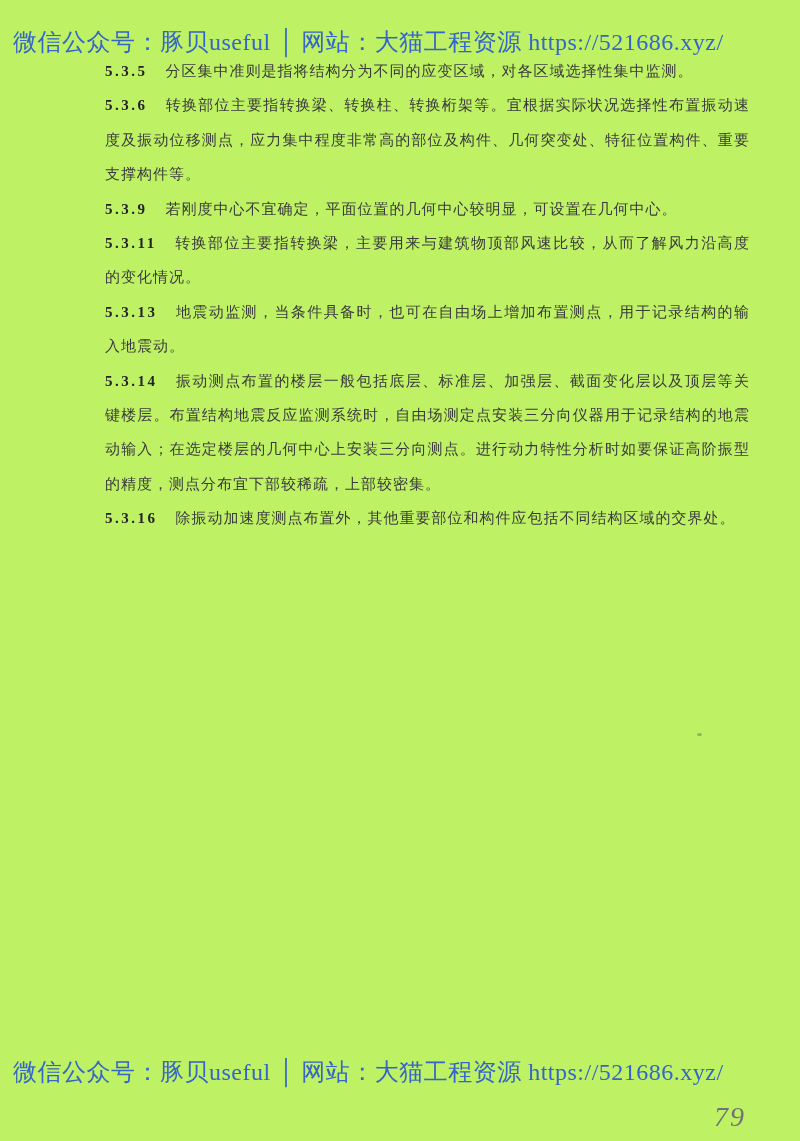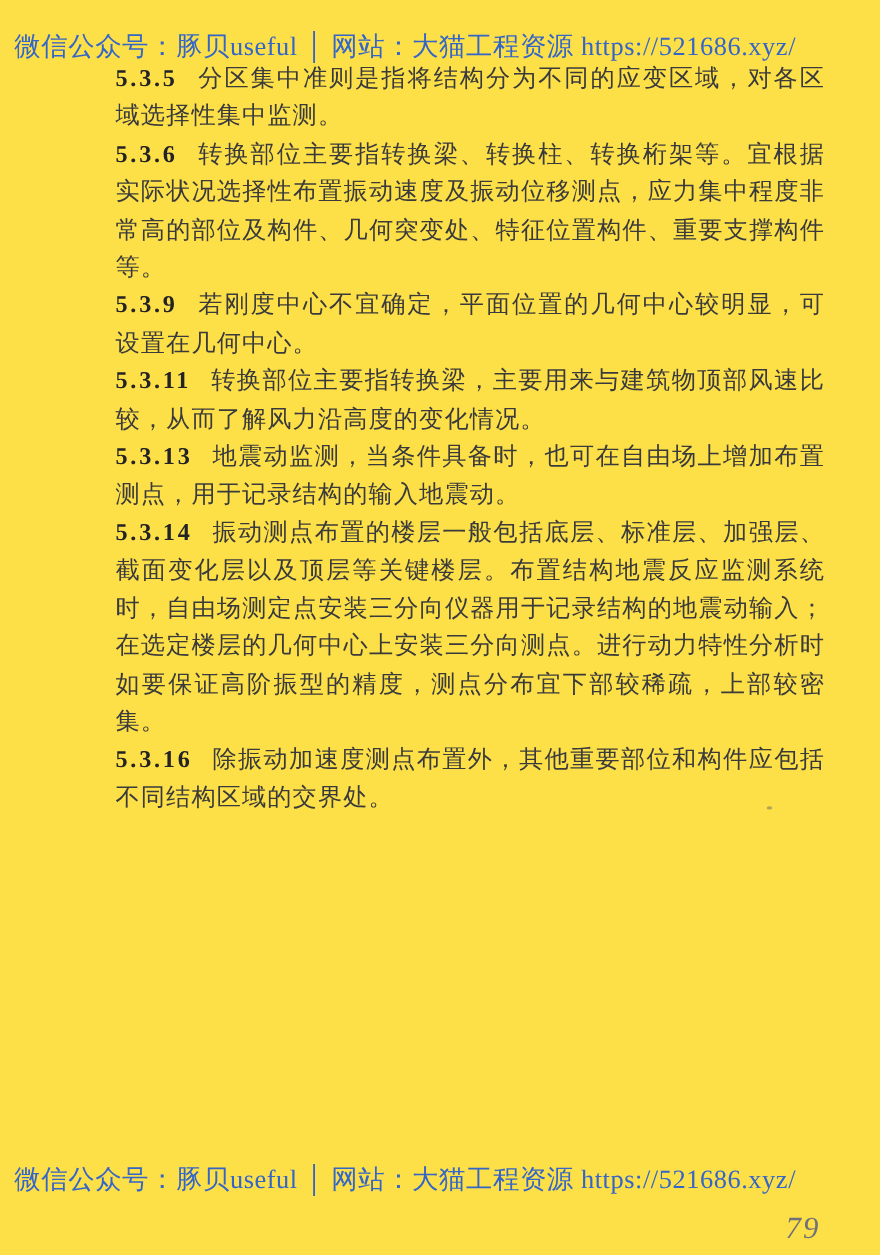--- a/index.html
+++ b/index.html
@@ -4,21 +4,21 @@
 <style>
   html, body {
     margin: 0;
     padding: 0;
     background: #ffffff;
   }
   .page {
     position: relative;
     width: 800px;
     height: 1141px;
-    background: #fde047;
+    background: #bef264;
     overflow: hidden;
     font-family: "Liberation Serif", "DejaVu Serif", serif;
   }
   .watermark {
     position: absolute;
     left: 13px;
     width: 790px;
     color: #3465c8;
     font-size: 24px;
     letter-spacing: 0.5px;
@@ -26,21 +26,21 @@
     font-family: "Liberation Serif", "DejaVu Serif", serif;
   }
   .wm-top { top: 26px; }
   .wm-bottom { top: 1056px; }
   .content {
     position: absolute;
     left: 105px;
     top: 54px;
     width: 645px;
     color: #3a3a3c;
-    font-size: 22px;
+    font-size: 15px;
     line-height: 34.4px;
     text-align: justify;
     text-justify: inter-ideograph;
     letter-spacing: 1px;
   }
   .clause {
     margin: 0;
     padding: 0;
   }
   .clause-num {

